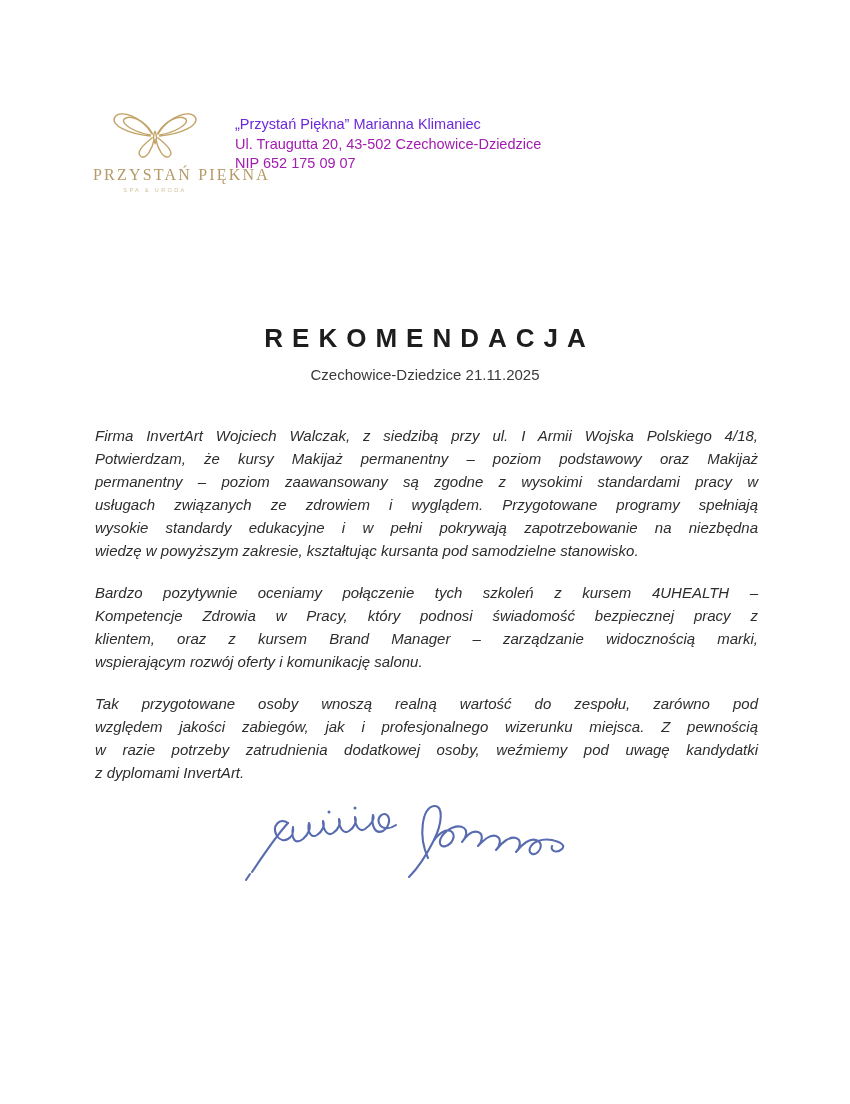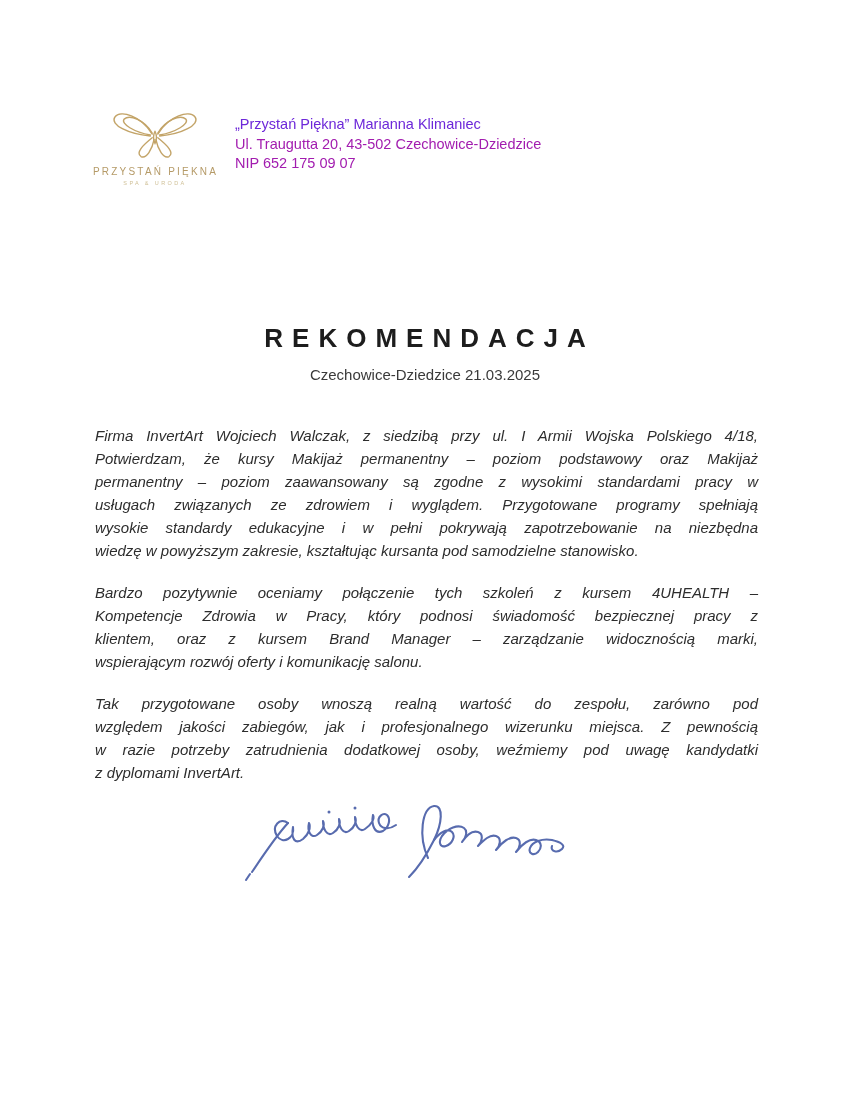--- a/index.html
+++ b/index.html
@@ -5,22 +5,23 @@
   html,body{margin:0;padding:0;background:#ffffff;}
   .letter{
     position:relative;width:850px;height:1104px;background:#ffffff;
     font-family:"Liberation Sans",sans-serif;overflow:hidden;
   }
   
   .letterhead{position:absolute;top:106px;left:93px;display:flex;align-items:flex-start;}
   .logo{width:124px;text-align:center;}
   .logo svg{display:block;margin:0 auto;}
   .logo-brand{
-    margin-top:2px;font-size:10px;letter-spacing:2.2px;color:#b59a67;
+    margin-top:2px;font-size:16px;letter-spacing:2.2px;color:#b59a67;
     white-space:nowrap;
+    font-family:Liberation Serif, serif;
   }
   .logo-tagline{
     margin-top:3px;font-size:5.5px;letter-spacing:2.4px;color:#cfbf95;
     white-space:nowrap;
   }
   .company{margin-left:18px;padding-top:9px;font-size:14.5px;line-height:19.5px;}
   .company-name{color:#6d28d9;}
   .company-addr,.company-nip{color:#a21caf;}
   
   .title-block{position:absolute;top:311px;left:0;right:0;text-align:center;}
@@ -61,21 +62,21 @@
     </div>
     <div class="company">
       <div class="company-name">„Przystań Piękna” Marianna Klimaniec</div>
       <div class="company-addr">Ul. Traugutta 20, 43-502 Czechowice-Dziedzice</div>
       <div class="company-nip">NIP 652 175 09 07</div>
     </div>
   </header>
 
   <section class="title-block">
     <h1>REKOMENDACJA</h1>
-    <div class="dateline">Czechowice-Dziedzice 21.03.2025</div>
+    <div class="dateline">Czechowice-Dziedzice 21.11.2025</div>
   </section>
 
   <section class="body-text">
     <div class="para">
       <div class="line just">Firma InvertArt Wojciech Walczak, z siedzibą przy ul. I Armii Wojska Polskiego 4/18,</div>
       <div class="line just">Potwierdzam, że kursy Makijaż permanentny – poziom podstawowy oraz Makijaż</div>
       <div class="line just">permanentny – poziom zaawansowany są zgodne z wysokimi standardami pracy w</div>
       <div class="line just">usługach związanych ze zdrowiem i wyglądem. Przygotowane programy spełniają</div>
       <div class="line just">wysokie standardy edukacyjne i w pełni pokrywają zapotrzebowanie na niezbędna</div>
       <div class="line">wiedzę w powyższym zakresie, kształtując kursanta pod samodzielne stanowisko.</div>

